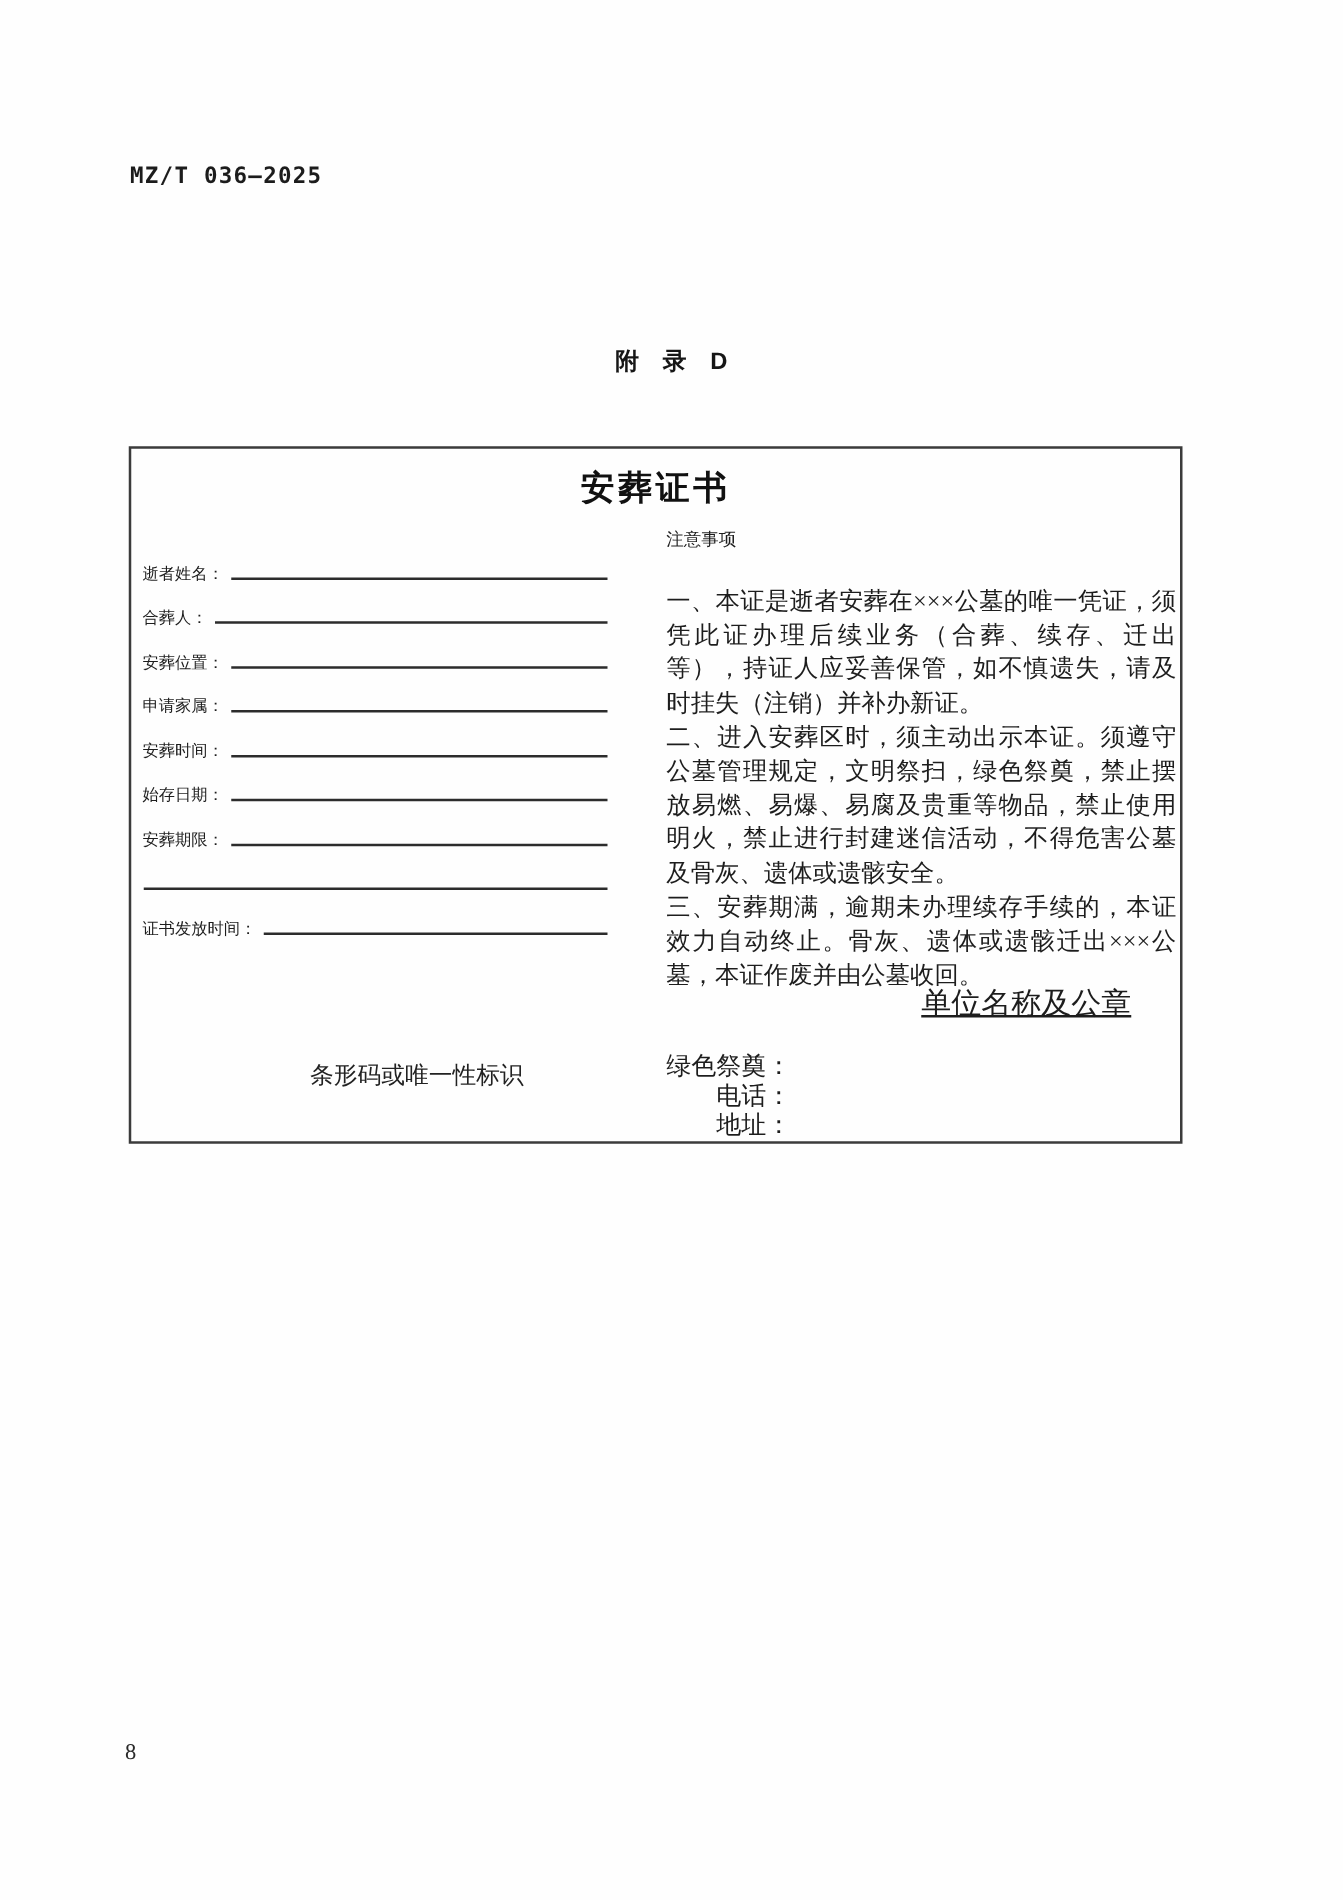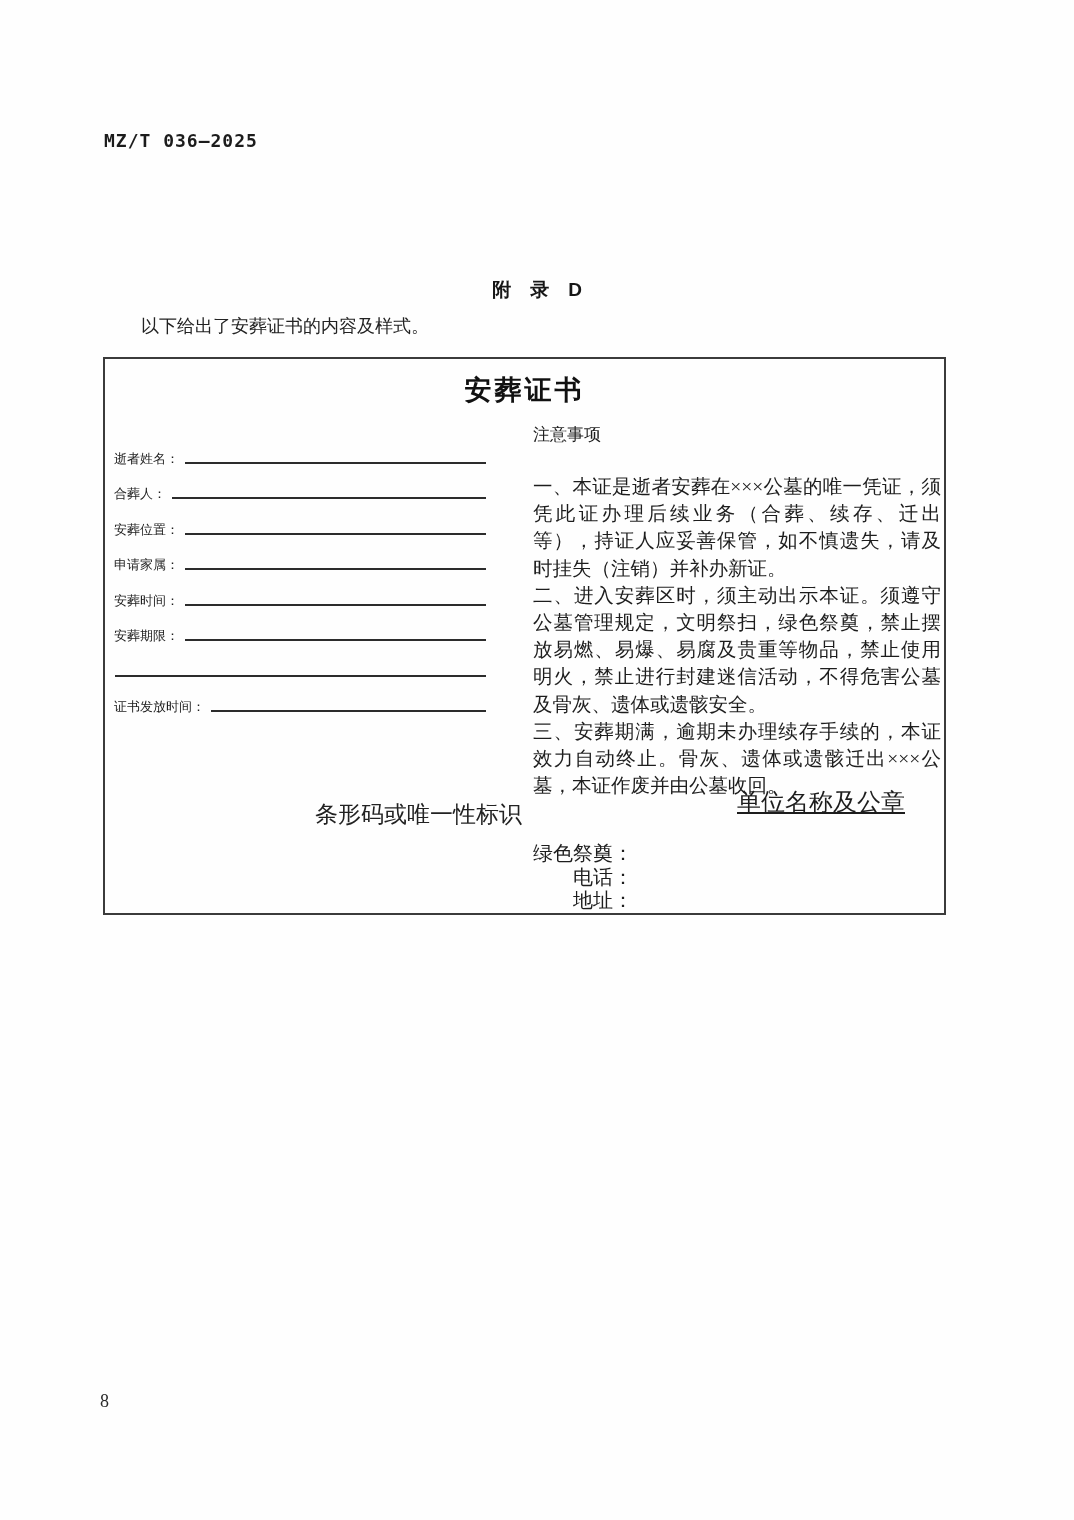--- a/index.html
+++ b/index.html
@@ -52,28 +52,28 @@
     padding-bottom:2px; color:#1d1d1d;
   }
   .field-line {
     flex:1;
     border-bottom:2px solid #2c2c2c;
     margin:0 0 5px 6px;
     height:0;
   }
   .field-label:empty + .field-line { margin-left:1px; }
   .barcode-label {
-    position:absolute; left:143px; top:440px; width:274px;
-    text-align:right; font-size:23px; color:#222;
+    position:absolute; left:143px; top:488px; width:274px;
+    text-align:left; font-size:19px; color:#222;
   }
   .notes {
     position:absolute; left:428px; top:64px; width:408px;
   }
   .notes-heading {
-    font-size:17px; margin:0 0 27px 0; color:#1d1d1d;
+    font-size:14px; margin:0 0 27px 0; color:#1d1d1d;
   }
   .notes p {
     margin:0; font-size:19.5px; line-height:27.2px;
     text-align:justify; color:#1d1d1d;
   }
   .seal-label {
     position:absolute; left:428px; top:427px; width:408px;
     box-sizing:border-box; padding-right:36px;
     text-align:right; font-size:24px; color:#1d1d1d;text-decoration:underline;
   }
@@ -93,21 +93,20 @@
 <div class="page">
 
   <div class="doc-number">MZ/T 036—2025</div>
 
   <div class="appendix-head">
     <div>附　录　D</div>
     <div>（资料性）</div>
     <div>安葬证书</div>
   </div>
 
-  <div class="intro">以下给出了安葬证书的内容及样式。</div>
 
   <div class="cert-box">
 
     <div class="cert-title">安葬证书</div>
 
     <div class="fields">
       <div class="field-row">
         <span class="field-label">逝者姓名：</span>
         <span class="field-line"></span>
       </div>
@@ -118,20 +117,24 @@
       <div class="field-row">
         <span class="field-label">安葬位置：</span>
         <span class="field-line"></span>
       </div>
       <div class="field-row">
         <span class="field-label">申请家属：</span>
         <span class="field-line"></span>
       </div>
       <div class="field-row">
         <span class="field-label">安葬时间：</span>
+        <span class="field-line"></span>
+      </div>
+      <div class="field-row">
+        <span class="field-label">始存日期：</span>
         <span class="field-line"></span>
       </div>
       <div class="field-row">
         <span class="field-label">安葬期限：</span>
         <span class="field-line"></span>
       </div>
       <div class="field-row">
         <span class="field-label"></span>
         <span class="field-line"></span>
       </div>

